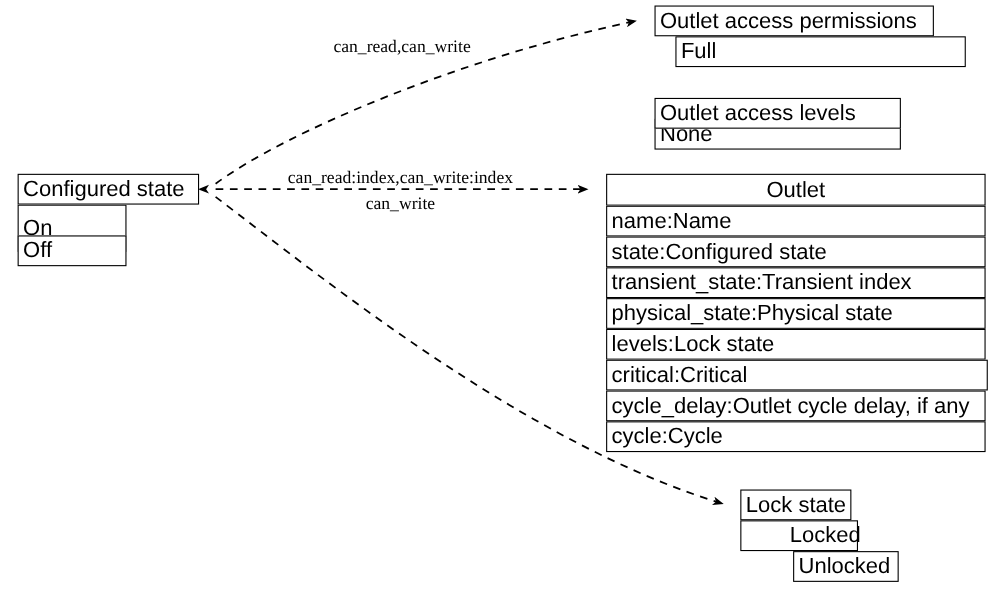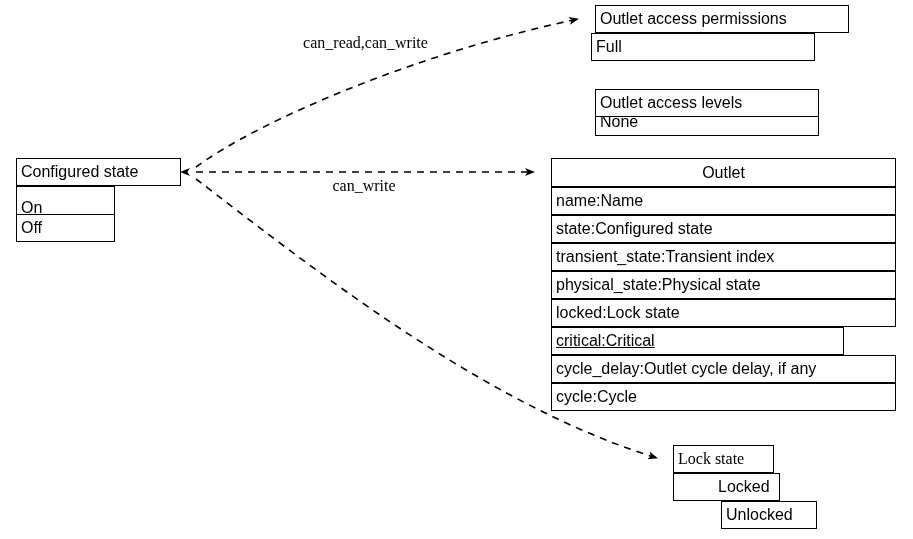--- a/index.html
+++ b/index.html
@@ -29,21 +29,21 @@
   .node {
     position: absolute;
     box-sizing: border-box;
   }
   .cell {
     position: absolute;
     box-sizing: border-box;
     border: 1px solid #000000;
     background: #ffffff;
     font-family: "Liberation Sans", sans-serif;
-    font-size: 16px;
+    font-size: 20px;
     line-height: 1;
     color: #000000;
     white-space: nowrap;
     display: flex;
     align-items: center;
   }
   .cell.left {
     justify-content: flex-start;
     padding-left: 4px;
   }
@@ -88,41 +88,42 @@
   </svg>
 
   <div class="node">
     <div class="cell left" style="left:16px; top:158px; width:165px; height:28px;">Configured state</div>
     <div class="cell left" style="left:16px; top:186px; width:99px; height:43px;">On</div>
     <div class="cell left" style="left:16px; top:214px; width:99px; height:28px;">Off</div>
   </div>
 
   <div class="node">
     <div class="cell left" style="left:595px; top:5px; width:254px; height:28px;">Outlet access permissions</div>
-    <div class="cell left" style="left:591px; top:33px; width:224px; height:28px;">Full</div>
+    <div class="cell left" style="left:614px; top:33px; width:264px; height:28px;">Full</div>
     <div class="cell left" style="left:595px; top:61px; width:224px; height:28px;margin-top:47px;">None</div>
     <div class="cell left" style="left:595px; top:89px; width:224px; height:28px;">Outlet access levels</div>
   </div>
 
   <div class="node">
     <div class="cell center" style="left:551px; top:158px; width:345px; height:29px;">Outlet</div>
     <div class="cell left" style="left:551px; top:187px; width:345px; height:28px;">name:Name</div>
     <div class="cell left" style="left:551px; top:215px; width:345px; height:28px;">state:Configured state</div>
     <div class="cell left" style="left:551px; top:243px; width:345px; height:28px;">transient_state:Transient index</div>
     <div class="cell left" style="left:551px; top:271px; width:345px; height:28px;">physical_state:Physical state</div>
-    <div class="cell left" style="left:551px; top:299px; width:345px; height:28px;">locked:Lock state</div>
-    <div class="cell left" style="left:551px; top:327px; width:293px; height:28px;text-decoration:underline;">critical:Critical</div>
+    <div class="cell left" style="left:551px; top:299px; width:345px; height:28px;">levels:Lock state</div>
+    <div class="cell left" style="left:551px; top:327px; width:347px; height:28px;">critical:Critical</div>
     <div class="cell left" style="left:551px; top:355px; width:345px; height:28px;">cycle_delay:Outlet cycle delay, if any</div>
     <div class="cell left" style="left:551px; top:383px; width:345px; height:28px;">cycle:Cycle</div>
   </div>
 
   <div class="node">
-    <div class="cell left" style="left:673px; top:445px; width:101px; height:28px;font-family:Liberation Serif, serif;">Lock state</div>
+    <div class="cell left" style="left:673px; top:445px; width:101px; height:28px;">Lock state</div>
     <div class="cell left" style="left:673px; top:473px; width:107px; height:28px;padding-left:44px;">Locked</div>
     <div class="cell left" style="left:673px; top:501px; width:96px; height:28px;margin-left:48px;">Unlocked</div>
   </div>
 
   <div class="edge-label" style="left:273px; top:33px; width:185px;font-family:Liberation Serif, serif;">can_read,can_write</div>
 
+  <div class="edge-label" style="left:213px; top:152px; width:302px;">can_read:index,can_write:index</div>
 
   <div class="edge-label" style="left:313px; top:176px; width:102px;">can_write</div>
 
 </div>
 
 </body></html>

